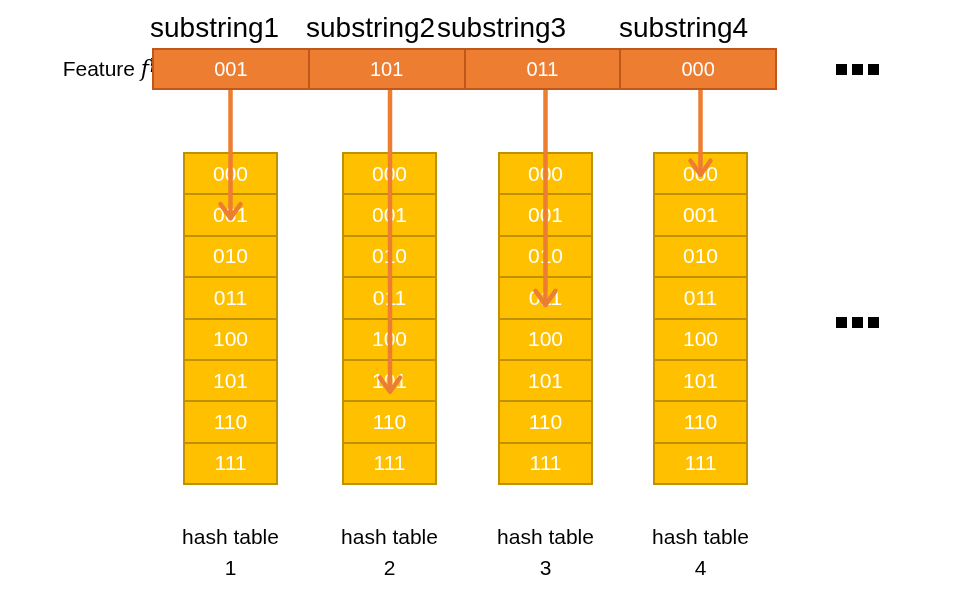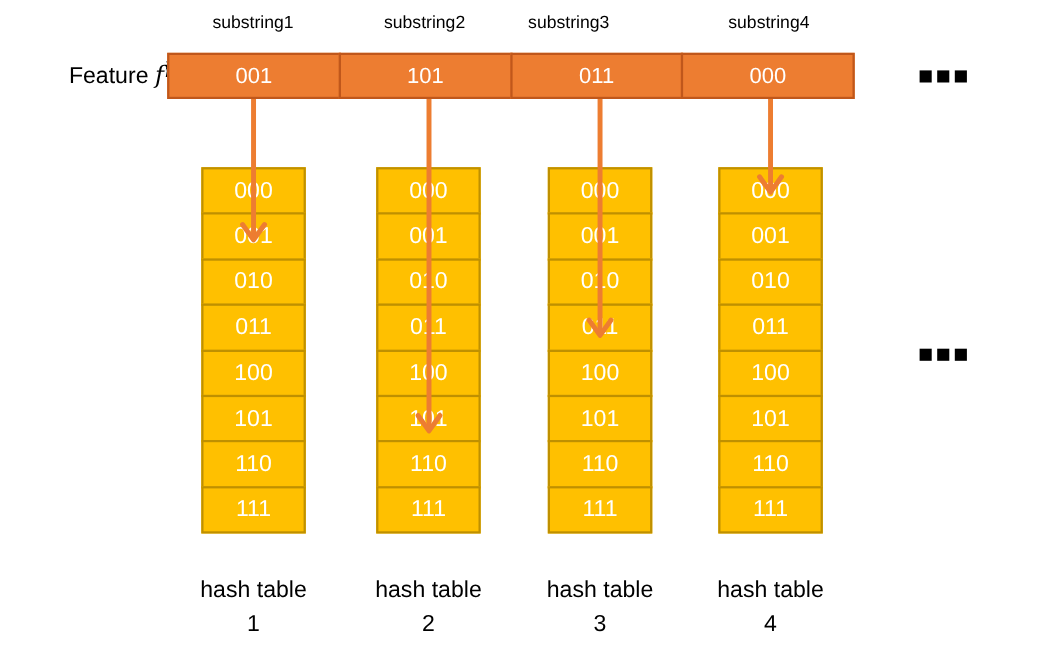--- a/index.html
+++ b/index.html
@@ -18,22 +18,22 @@
     font-size:21px; line-height:28px; white-space:nowrap;
   }
   .fvar{font-family:"DejaVu Serif", serif; font-style:italic; font-size:22px;}
   .scripts{display:inline-block; position:relative; width:14px; height:22px; vertical-align:-2px;}
   .scripts .sup, .scripts .sub{
     position:absolute; left:1px; font-family:"DejaVu Serif", serif; font-style:italic; font-size:13px;
   }
   .scripts .sup{top:-9px;} .scripts .sub{bottom:-4px;}
   
   .toplabel{
-    position:absolute; top:12px; width:160px; margin-left:-80px; text-align:center;
-    font-size:16px; color:var(--ink);
+    position:absolute; top:12px; width:160px; margin-left:-80px; text-align:left;
+    font-size:28px; color:var(--ink);
   }
   
   .feature-bar{
     position:absolute; left:152px; top:48px; width:625px; height:42px;
     display:flex; box-sizing:border-box;
   }
   .segment{
     flex:1 1 0; background:var(--orange-fill); border:2px solid var(--orange-border);
     margin-left:-2px; display:flex; align-items:center; justify-content:center;
     color:var(--white-text); font-size:20px; box-sizing:border-box;

